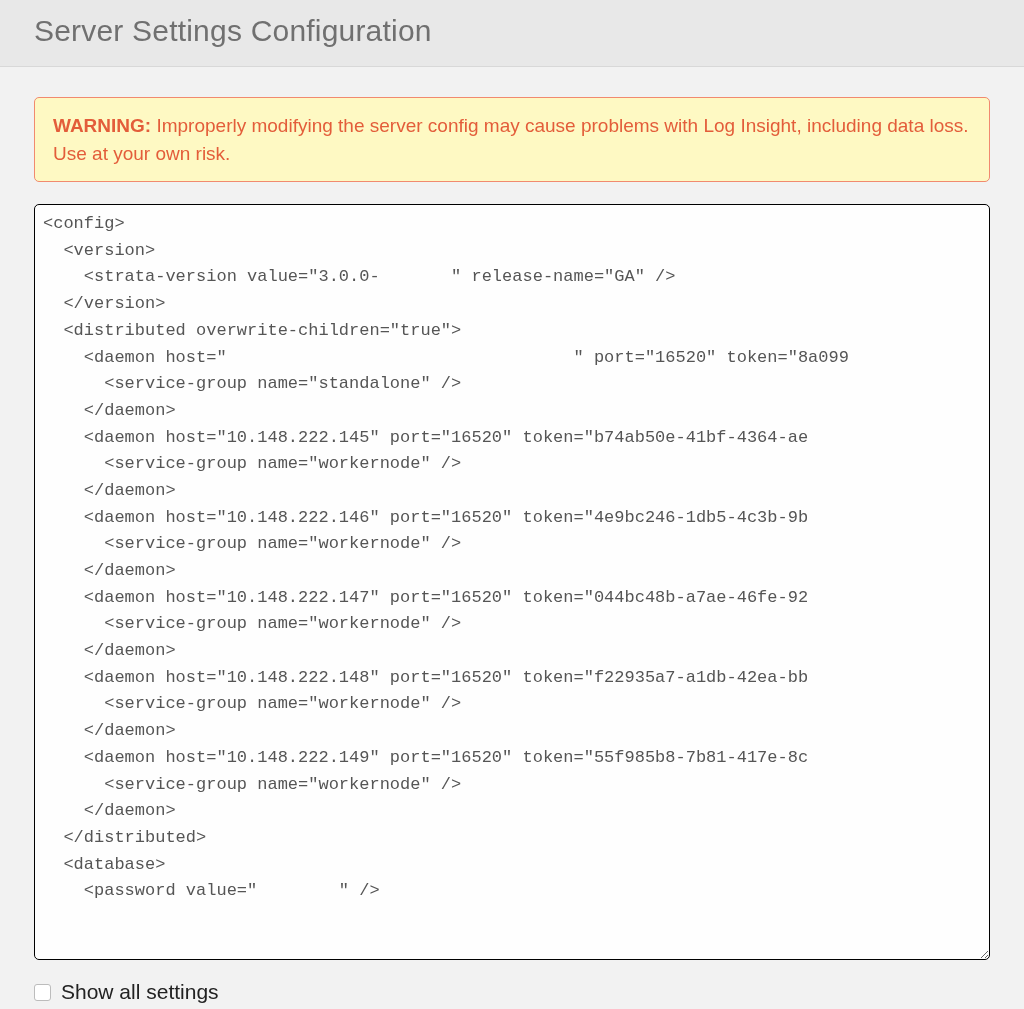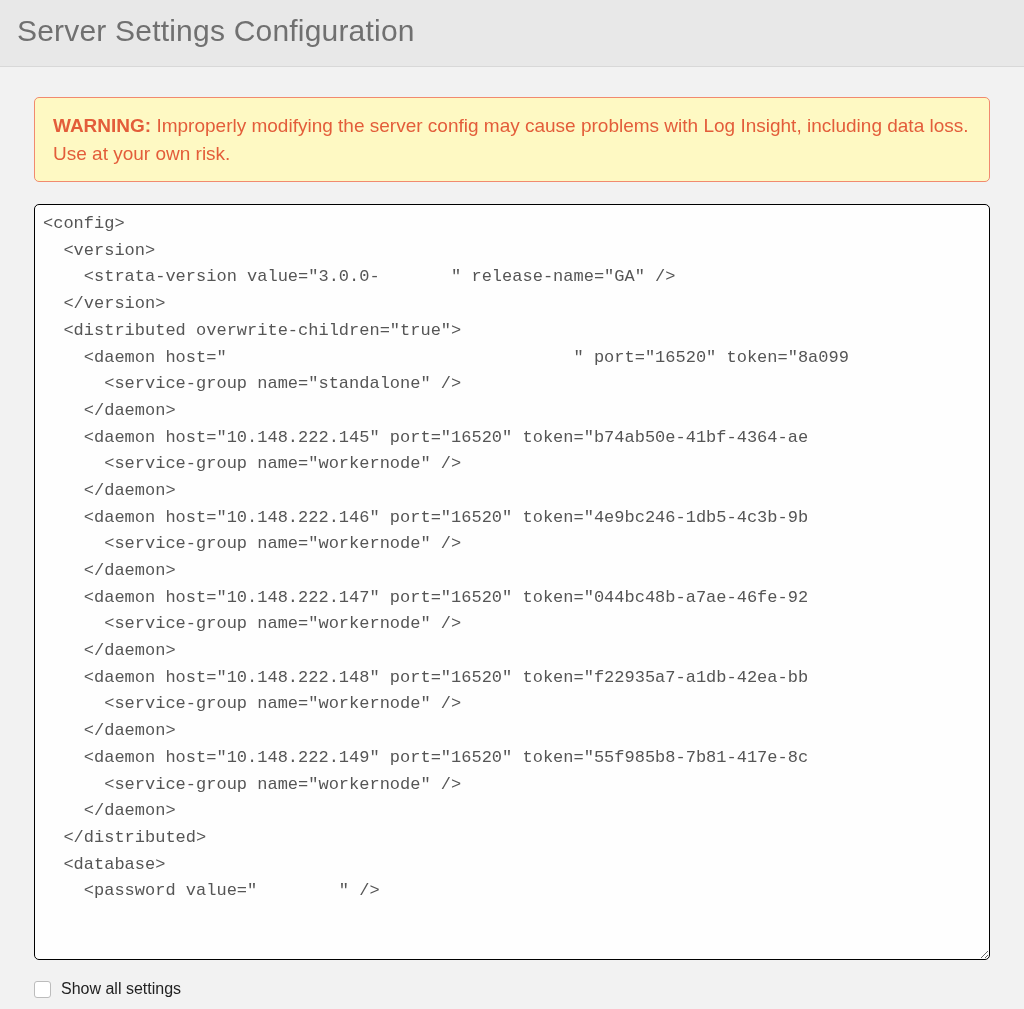--- a/index.html
+++ b/index.html
@@ -6,21 +6,21 @@
     body {
       font-family: "Helvetica Neue", Helvetica, Arial, sans-serif;
       background: #f2f2f2;
       width: 1024px;
       height: 1009px;
       overflow: hidden;
     }
     .header-bar {
       background: #e8e8e8;
       border-bottom: 1px solid #d8d8d8;
-      padding: 14px 17px 18px;
+      padding: 14px 34px 18px;
     }
     .header-bar h1 {
       color: #707070;
       font-weight: 400;
       font-size: 30px;
       letter-spacing: 0.2px;
     }
     .content {
       padding: 30px 34px 20px;
     }
@@ -62,21 +62,21 @@
     .checkbox-row input[type="checkbox"] {
       width: 17px;
       height: 17px;
       border: 1px solid #bcbcbc;
       border-radius: 3px;
       appearance: none;
       background: #fff;
       cursor: pointer;
     }
     .checkbox-row label {
-      font-size: 16px;
+      font-size: 21px;
       color: #222;
       cursor: pointer;
     }
     .button-row {
       padding-top: 22px;
     }
     .save-btn {
       border: 1px solid #d4d4d4;
       background: #fcfcfc;
       color: #bcbcbc;

